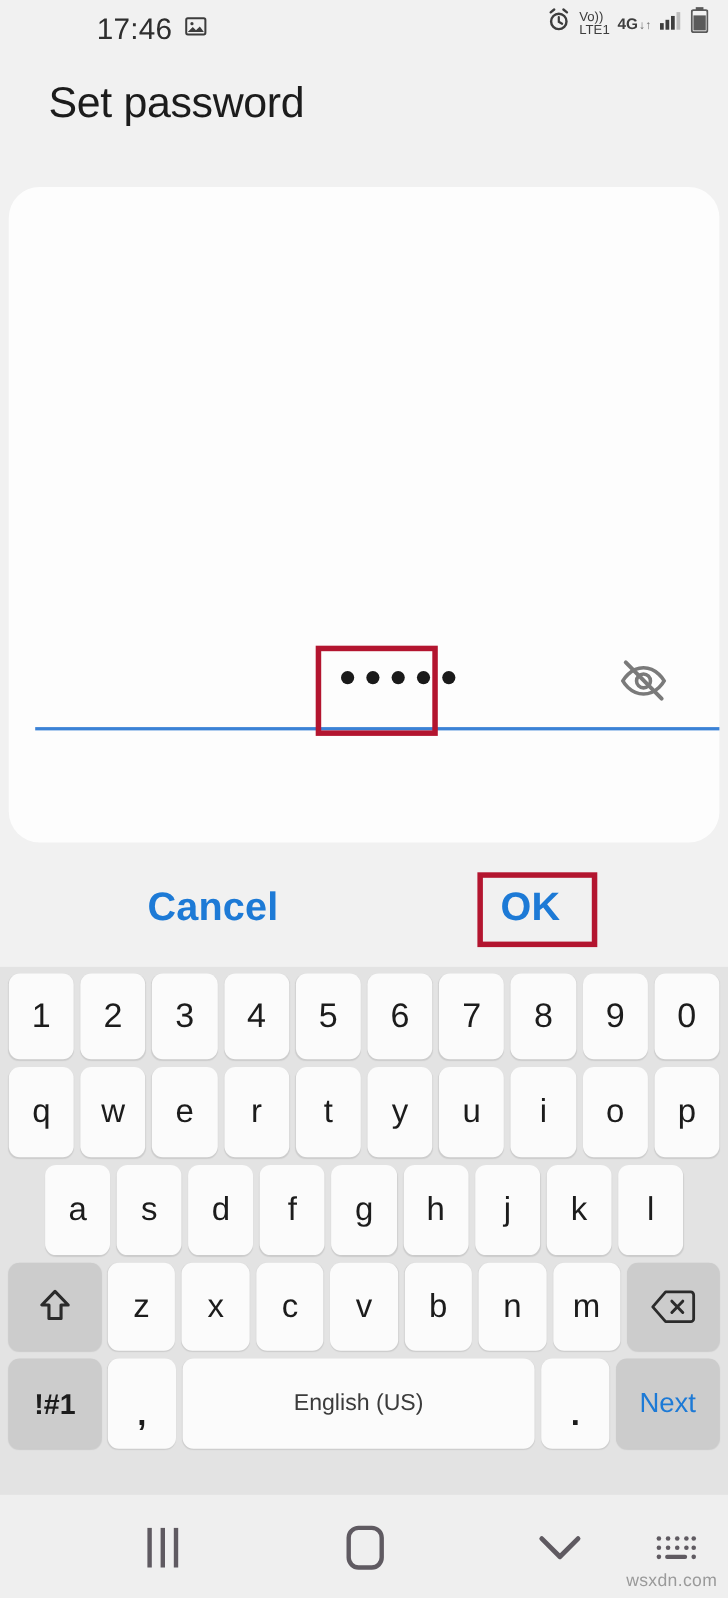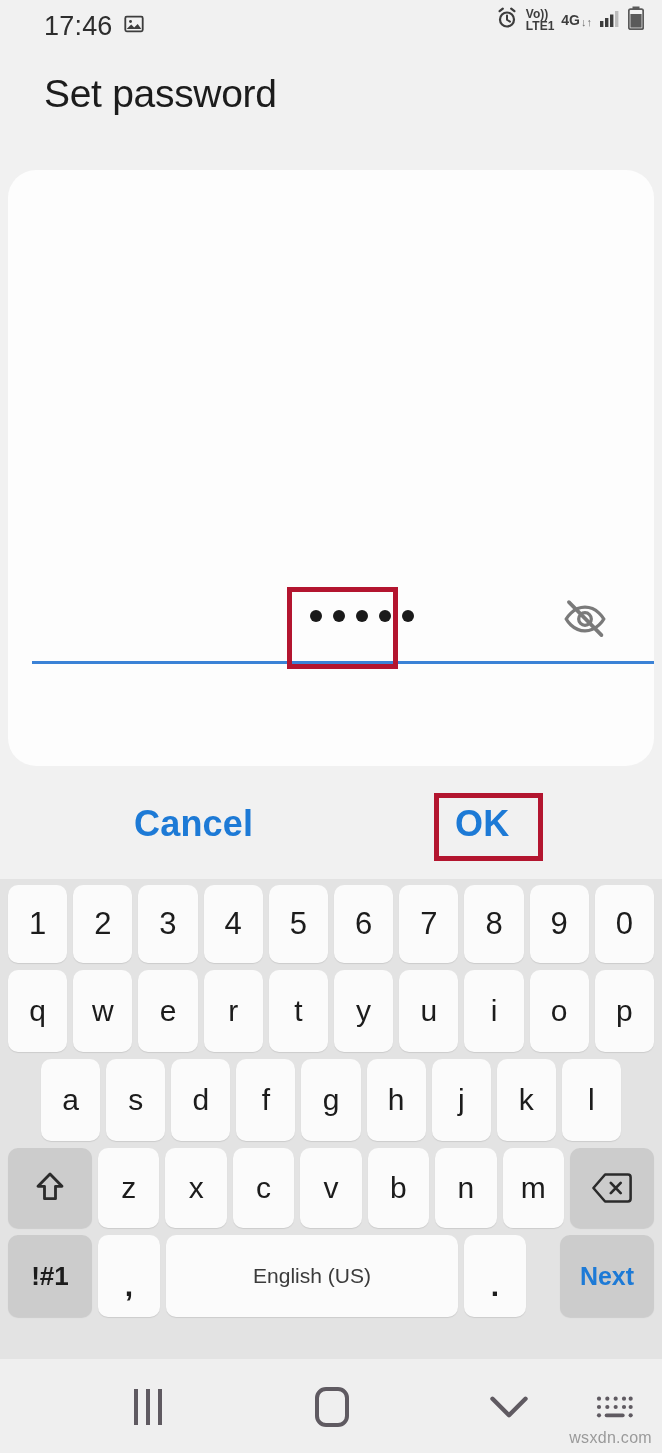--- a/index.html
+++ b/index.html
@@ -14,25 +14,25 @@
     width: 662px; height: 1453px;
     background: #f1f1f1;
   }
 
   
   .statusbar {
     position: absolute; top: 0; left: 0; width: 662px; height: 52px;
     display: flex; align-items: center;
     color: #3d3d3d;
   }
-  .sb-left { display: flex; align-items: center; gap: 10px; margin-left: 44px; }
+  .sb-left { display: flex; align-items: center; gap: 10px; margin-left: 88px; }
   .sb-time { font-size: 27px; font-weight: 400; letter-spacing: .2px; color: #2e2e2e; }
   .sb-right { position: absolute; right: 18px; top: 6px; display: flex; align-items: center; gap: 7px; }
   .sb-volte { display: flex; flex-direction: column; align-items: flex-start; line-height: 1.0; }
-  .sb-volte span { font-size: 12px; font-weight: 700; color: #3d3d3d; }
+  .sb-volte span { font-size: 12px; font-weight: 400; color: #3d3d3d; }
   .sb-4g { display: flex; align-items: flex-end; gap: 1px; }
   .sb-4g .g4 { font-size: 14px; font-weight: 700; color: #3d3d3d; }
   .sb-4g .arrows { font-size: 11px; color: #6e6e6e; line-height: 1; }
 
   
   .page-title {
     position: absolute; top: 72px; left: 44px;
     font-size: 39px; font-weight: 400; color: #1c1c1c;
     letter-spacing: -0.3px;
   }
@@ -125,21 +125,21 @@
     user-select: none;
   }
   .key.num { font-size: 31px; }
   .key.gray { background: #cccccc; }
   .key-shift { flex: 0 0 84px; }
   .key-back  { flex: 0 0 84px; }
   .key-sym   { flex: 0 0 84px; font-size: 26px; font-weight: 700; }
   .key-comma { flex: 0 0 62px; font-size: 30px; font-weight: 700; align-items: flex-end; padding-bottom: 14px; }
   .key-space { flex: 1 1 auto; font-size: 21px; color: #3b3b3b; }
   .key-period{ flex: 0 0 62px; font-size: 30px; font-weight: 700; align-items: flex-end; padding-bottom: 14px; }
-  .key-next  { flex: 0 0 94px; font-size: 25px; font-weight: 700; color: #1d7ad6; background: #cccccc; margin-left: 28px; }
+  .key-next  { flex: 0 0 94px; font-size: 25px; font-weight: 400; color: #1d7ad6; background: #cccccc; }
 
   
   .navbar {
     position: absolute; left: 0; bottom: 0; width: 662px; height: 94px;
     background: #efefef;
     display: flex; align-items: center;
   }
   .nav-btn { position: absolute; display: flex; align-items: center; justify-content: center; }
   #nav-recents { left: 118px; top: 26px; width: 60px; height: 44px; }
   #nav-home    { left: 302px; top: 24px; width: 60px; height: 48px; }

